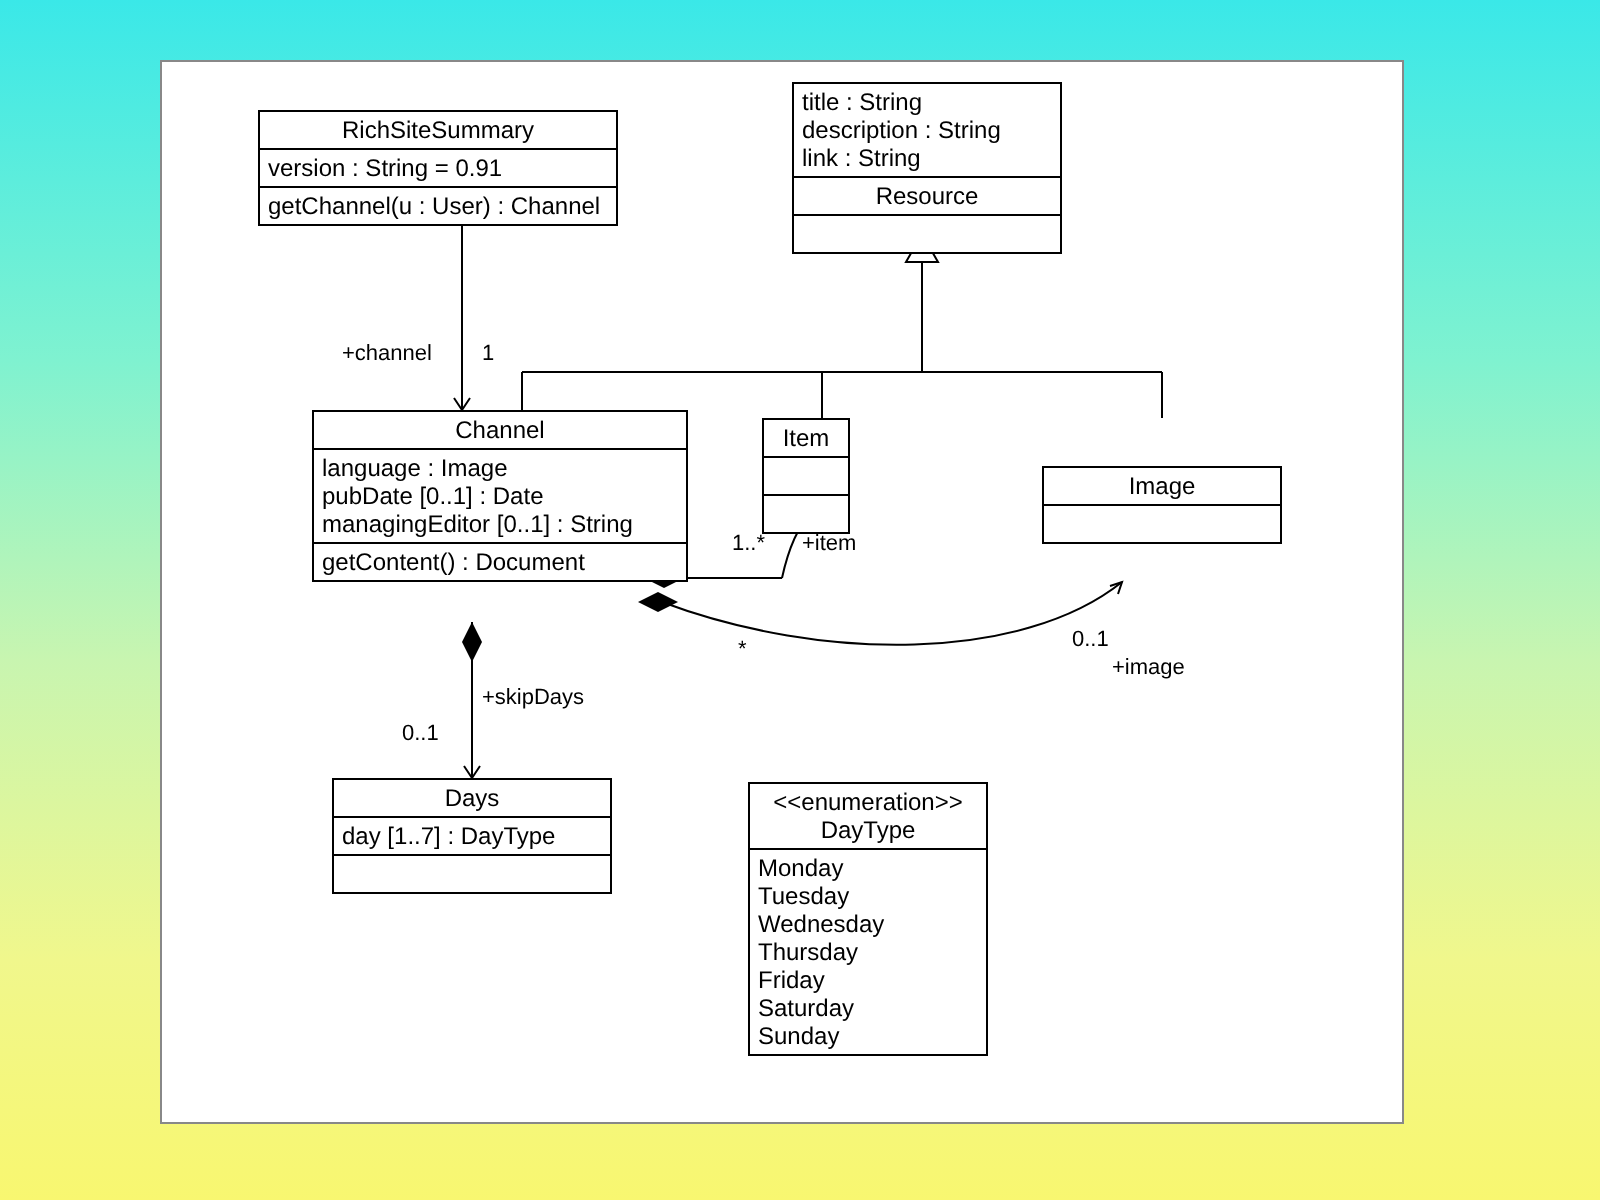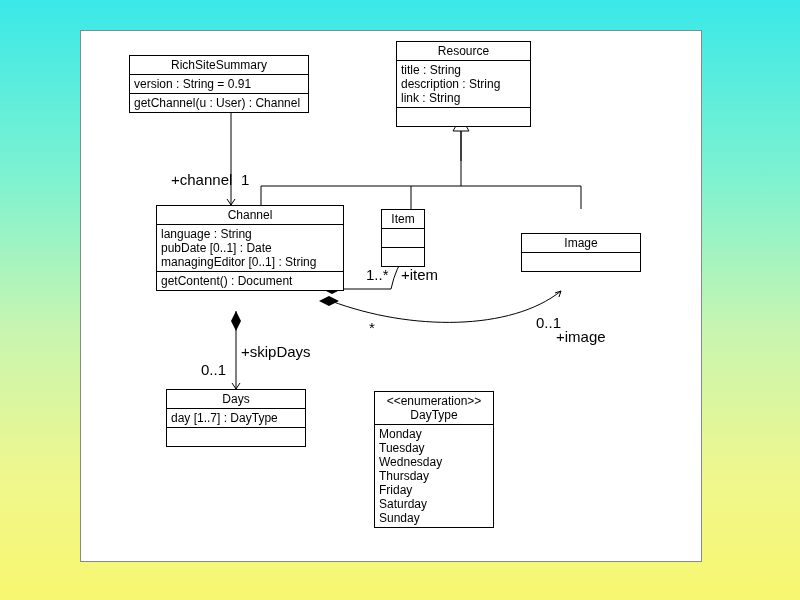--- a/index.html
+++ b/index.html
@@ -38,21 +38,21 @@
   .title { text-align: center; }
   .attr { text-align: left; white-space: pre; }
   svg.connectors {
     position: absolute;
     left: 0; top: 0;
     width: 620px; height: 530px;
     pointer-events: none;
   }
   .label {
     position: absolute;
-    font-size: 15px;
+    font-size: 11px;
     background: transparent;
     text-align: center;
   }
 </style>
 </head>
 <body>
 
 <div class="frame">
 
   <svg class="connectors">
@@ -93,28 +93,28 @@
     <polyline points="151,352 155,358 159,352" fill="none" stroke="#000"></polyline>
   </svg>
 
   <div class="class-box" style="left:48px; top:24px; width:180px;">
     <div class="sect title">RichSiteSummary</div>
     <div class="sect attr">version : String = 0.91</div>
     <div class="sect attr">getChannel(u : User) : Channel</div>
   </div>
 
   <div class="class-box" style="left:315px; top:10px; width:135px;">
+    <div class="sect attr"><span>title : String</span><br><span>description : String</span><br><span>link : String</span></div>
     <div class="sect title">Resource</div>
-    <div class="sect attr"><span>title : String</span><br><span>description : String</span><br><span>link : String</span></div>
     <div class="sect"></div>
   </div>
 
   <div class="class-box" style="left:75px; top:174px; width:188px;">
     <div class="sect title">Channel</div>
-    <div class="sect attr"><span>language : String</span><br><span>pubDate [0..1] : Date</span><br><span>managingEditor [0..1] : String</span></div>
+    <div class="sect attr"><span>language : Image</span><br><span>pubDate [0..1] : Date</span><br><span>managingEditor [0..1] : String</span></div>
     <div class="sect attr">getContent() : Document</div>
   </div>
 
   <div class="class-box" style="left:300px; top:178px; width:44px;">
     <div class="sect title">Item</div>
     <div class="sect"></div>
     <div class="sect"></div>
   </div>
 
   <div class="class-box" style="left:440px; top:178px; width:120px;margin-top:24px;">

